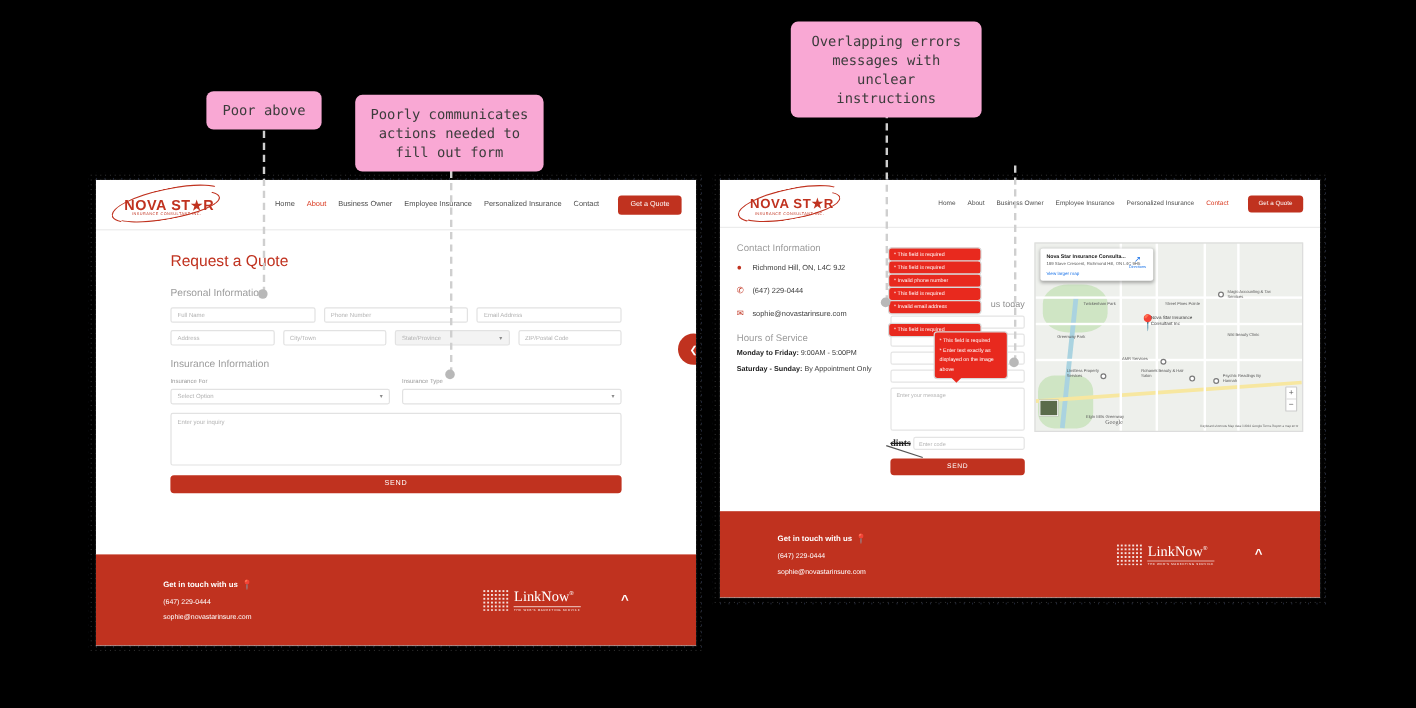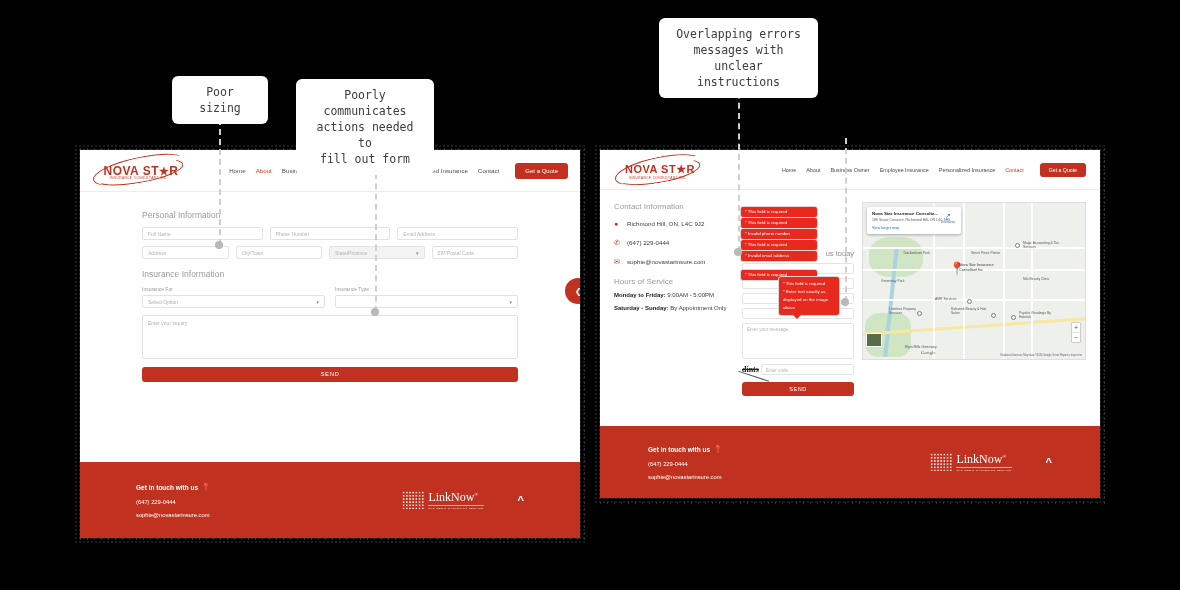--- a/index.html
+++ b/index.html
@@ -8,21 +8,21 @@
     width: 1180px; height: 590px;
     background: #000;
     font-family: "Liberation Sans", sans-serif;
     overflow: hidden;
   }
   #root { position: relative; width: 1180px; height: 590px; background:#000; }
 
   
   .callout {
     position: absolute;
-    background: #ffffff;
+    background: #f9a8d4;
     color: #3c3c3c;
     border-radius: 6px;
     font-family: "DejaVu Sans Mono", monospace;
     font-size: 11.5px;
     line-height: 16px;
     text-align: center;
     padding: 8px 12px;
     white-space: pre-line;
     z-index: 40;
   }
@@ -276,25 +276,25 @@
     background-position: 0 0, 3px 2px;
   }
   #noise-left  { left: 74px;  top: 144px; width: 512px; height: 400px; }
   #noise-right { left: 594px; top: 144px; width: 512px; height: 360px; }
 </style>
 </head>
 <body>
 
 <div id="root">
 
-  <div class="callout" style="left:172px; top:76px; width:96px;">Poor sizing</div>
+  <div class="callout" style="left:172px; top:76px; width:96px;">Poor above</div>
   <div class="dash" style="left:219px; top:99px; height:146px;"></div>
   <div class="dashdot" style="left:215px; top:241px;"></div>
 
-  <div class="callout" style="left:296px; top:79px; width:138px;">Poorly communicates
+  <div class="callout" style="left:296px; top:79px; width:157px;">Poorly communicates
 actions needed to
 fill out form</div>
   <div class="dash" style="left:375px; top:132px; height:180px;"></div>
   <div class="dashdot" style="left:371px; top:308px;"></div>
 
   <div class="callout" style="left:659px; top:18px; width:159px;">Overlapping errors
 messages with
 unclear instructions</div>
   <div class="dash" style="left:738px; top:72px; height:180px;"></div>
   <div class="dashdot" style="left:734px; top:248px;"></div>
@@ -319,20 +319,21 @@
         <a class="active">About</a>
         <a>Business Owner</a>
         <a>Employee Insurance</a>
         <a>Personalized Insurance</a>
         <a>Contact</a>
         <div class="btn-quote">Get a Quote</div>
       </div>
     </div>
 
     <div class="form-wrap">
+      <div class="form-title">Request a Quote</div>
 
       <div class="sect-title">Personal Information</div>
       <div class="frow">
         <div class="fld">Full Name</div>
         <div class="fld">Phone Number</div>
         <div class="fld">Email Address</div>
       </div>
       <div class="frow">
         <div class="fld">Address</div>
         <div class="fld">City/Town</div>

